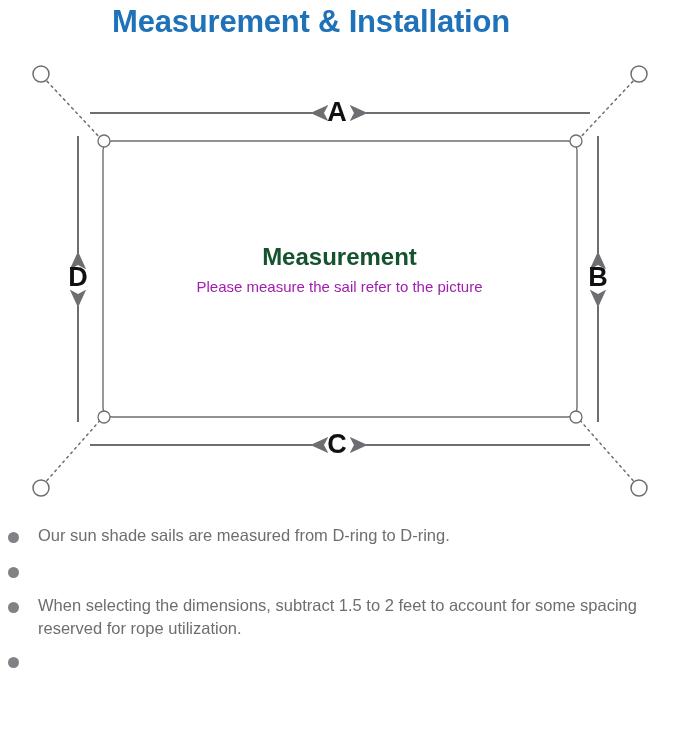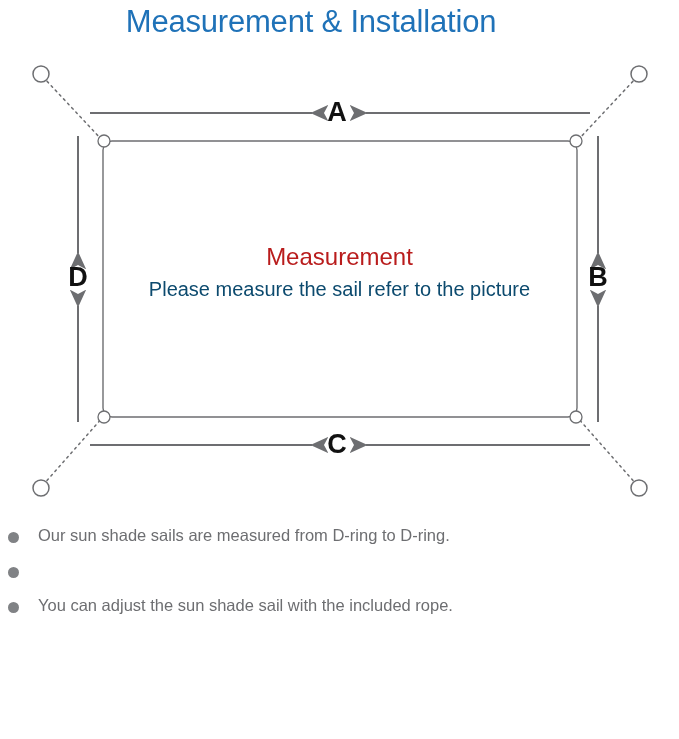--- a/index.html
+++ b/index.html
@@ -4,32 +4,32 @@
 <style>
   html,body{margin:0;padding:0;}
   body{
     width:679px;height:739px;background:#ffffff;
     font-family:"Liberation Sans", sans-serif;
     overflow:hidden;position:relative;
   }
   #page-title{
     position:absolute;left:0;top:0;width:622px;height:48px;
     text-align:center;line-height:44px;
-    font-size:31px;font-weight:normal;color:#1F72B8;
+    font-size:31px;font-weight:bold;color:#1F72B8;
     letter-spacing:-0.2px;white-space:nowrap;
   }
   #diagram{position:absolute;left:0;top:48px;width:679px;height:470px;}
   #diagram svg{display:block;}
 
   .ctr-txt{position:absolute;width:679px;text-align:center;pointer-events:none;}
   #center-title{
-    top:243px;font-size:24px;font-weight:normal;color:#b91c1c;
+    top:243px;font-size:24px;font-weight:bold;color:#14532d;
   }
   #center-sub{
-    top:278px;font-size:20px;color:#0c4a6e;
+    top:278px;font-size:15px;color:#a21caf;
   }
 
   .dim-letter{
     position:absolute;font-size:27px;font-weight:bold;color:#111111;
     text-align:center;line-height:1;
   }
   #dim-a{left:307px;top:99px;width:60px;}
   #dim-c{left:307px;top:431px;width:60px;}
   #dim-d{left:48px;top:264px;width:60px;}
   #dim-b{left:568px;top:264px;width:60px;}
@@ -119,15 +119,18 @@
 <div id="bullets">
   <div class="bullet-row">
     <span class="bullet-dot"></span>
     <span class="bullet-text">Our sun shade sails are measured from D-ring to D-ring.</span>
   </div>
   <div class="bullet-row">
     <span class="bullet-dot"></span>
   </div>
   <div class="bullet-row">
     <span class="bullet-dot"></span>
-    <span class="bullet-text">You can adjust the sun shade sail with the included rope.</span>
+    <span class="bullet-text">When selecting the dimensions, subtract 1.5 to 2 feet to account for some spacing reserved for rope utilization.</span>
+  </div>
+  <div class="bullet-row">
+    <span class="bullet-dot"></span>
   </div>
 </div>
 
 </body></html>

